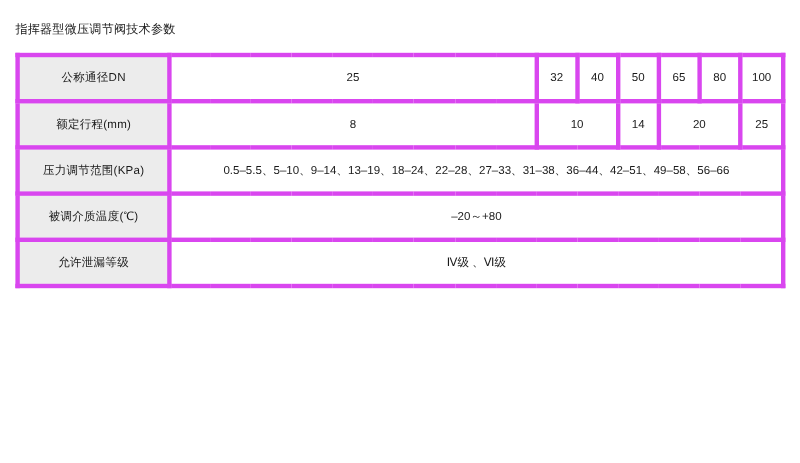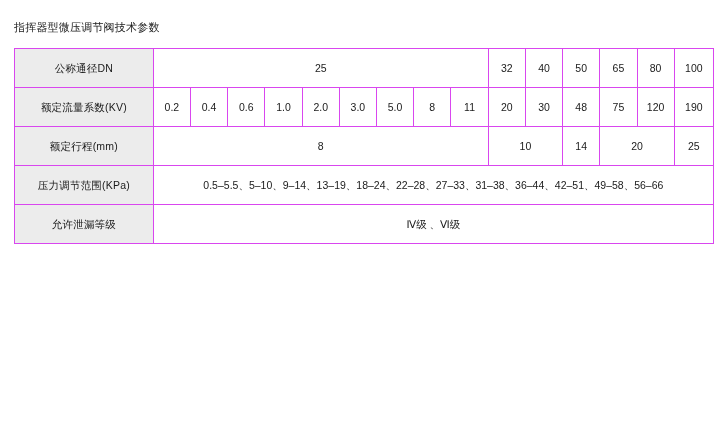--- a/index.html
+++ b/index.html
@@ -29,21 +29,21 @@
     left: 14px;
     top: 48px;
     width: 700px;
   }
   table.spec {
     border-collapse: collapse;
     width: 700px;
     table-layout: fixed;
   }
   table.spec td {
-    border: 1px solid #d946ef;
+    border: 4px solid #d946ef;
     font-size: 10.5px;
     line-height: 13px;
     text-align: center;
     vertical-align: middle;
     height: 34px;
     padding: 2px 2px;
     color: #1a1a1a;
     word-break: keep-all;
   }
   td.rowhead {
@@ -87,48 +87,34 @@
           <td class="rowhead">公称通径DN</td>
           <td colspan="9">25</td>
           <td>32</td>
           <td>40</td>
           <td>50</td>
           <td>65</td>
           <td>80</td>
           <td>100</td>
         </tr>
         <tr>
-          <td class="rowhead">额定流量系数(KV)</td>
-          <td>0.2</td>
-          <td>0.4</td>
-          <td>0.6</td>
-          <td>1.0</td>
-          <td>2.0</td>
-          <td>3.0</td>
-          <td>5.0</td>
-          <td>8</td>
-          <td>11</td>
-          <td>20</td>
-          <td>30</td>
-          <td>48</td>
-          <td>75</td>
-          <td>120</td>
-          <td>190</td>
-        </tr>
-        <tr>
           <td class="rowhead">额定行程(mm)</td>
           <td colspan="9">8</td>
           <td colspan="2">10</td>
           <td>14</td>
           <td colspan="2">20</td>
           <td>25</td>
         </tr>
         <tr>
           <td class="rowhead">压力调节范围(KPa)</td>
           <td colspan="15" class="range">0.5–5.5、5–10、9–14、13–19、18–24、22–28、27–33、31–38、36–44、42–51、49–58、56–66</td>
         </tr>
         <tr>
+          <td class="rowhead">被调介质温度(℃)</td>
+          <td colspan="15">–20～+80</td>
+        </tr>
+        <tr>
           <td class="rowhead">允许泄漏等级</td>
           <td colspan="15">Ⅳ级 、Ⅵ级</td>
         </tr>
       </tbody>
   </table>
 </div>
 
 </body></html>

